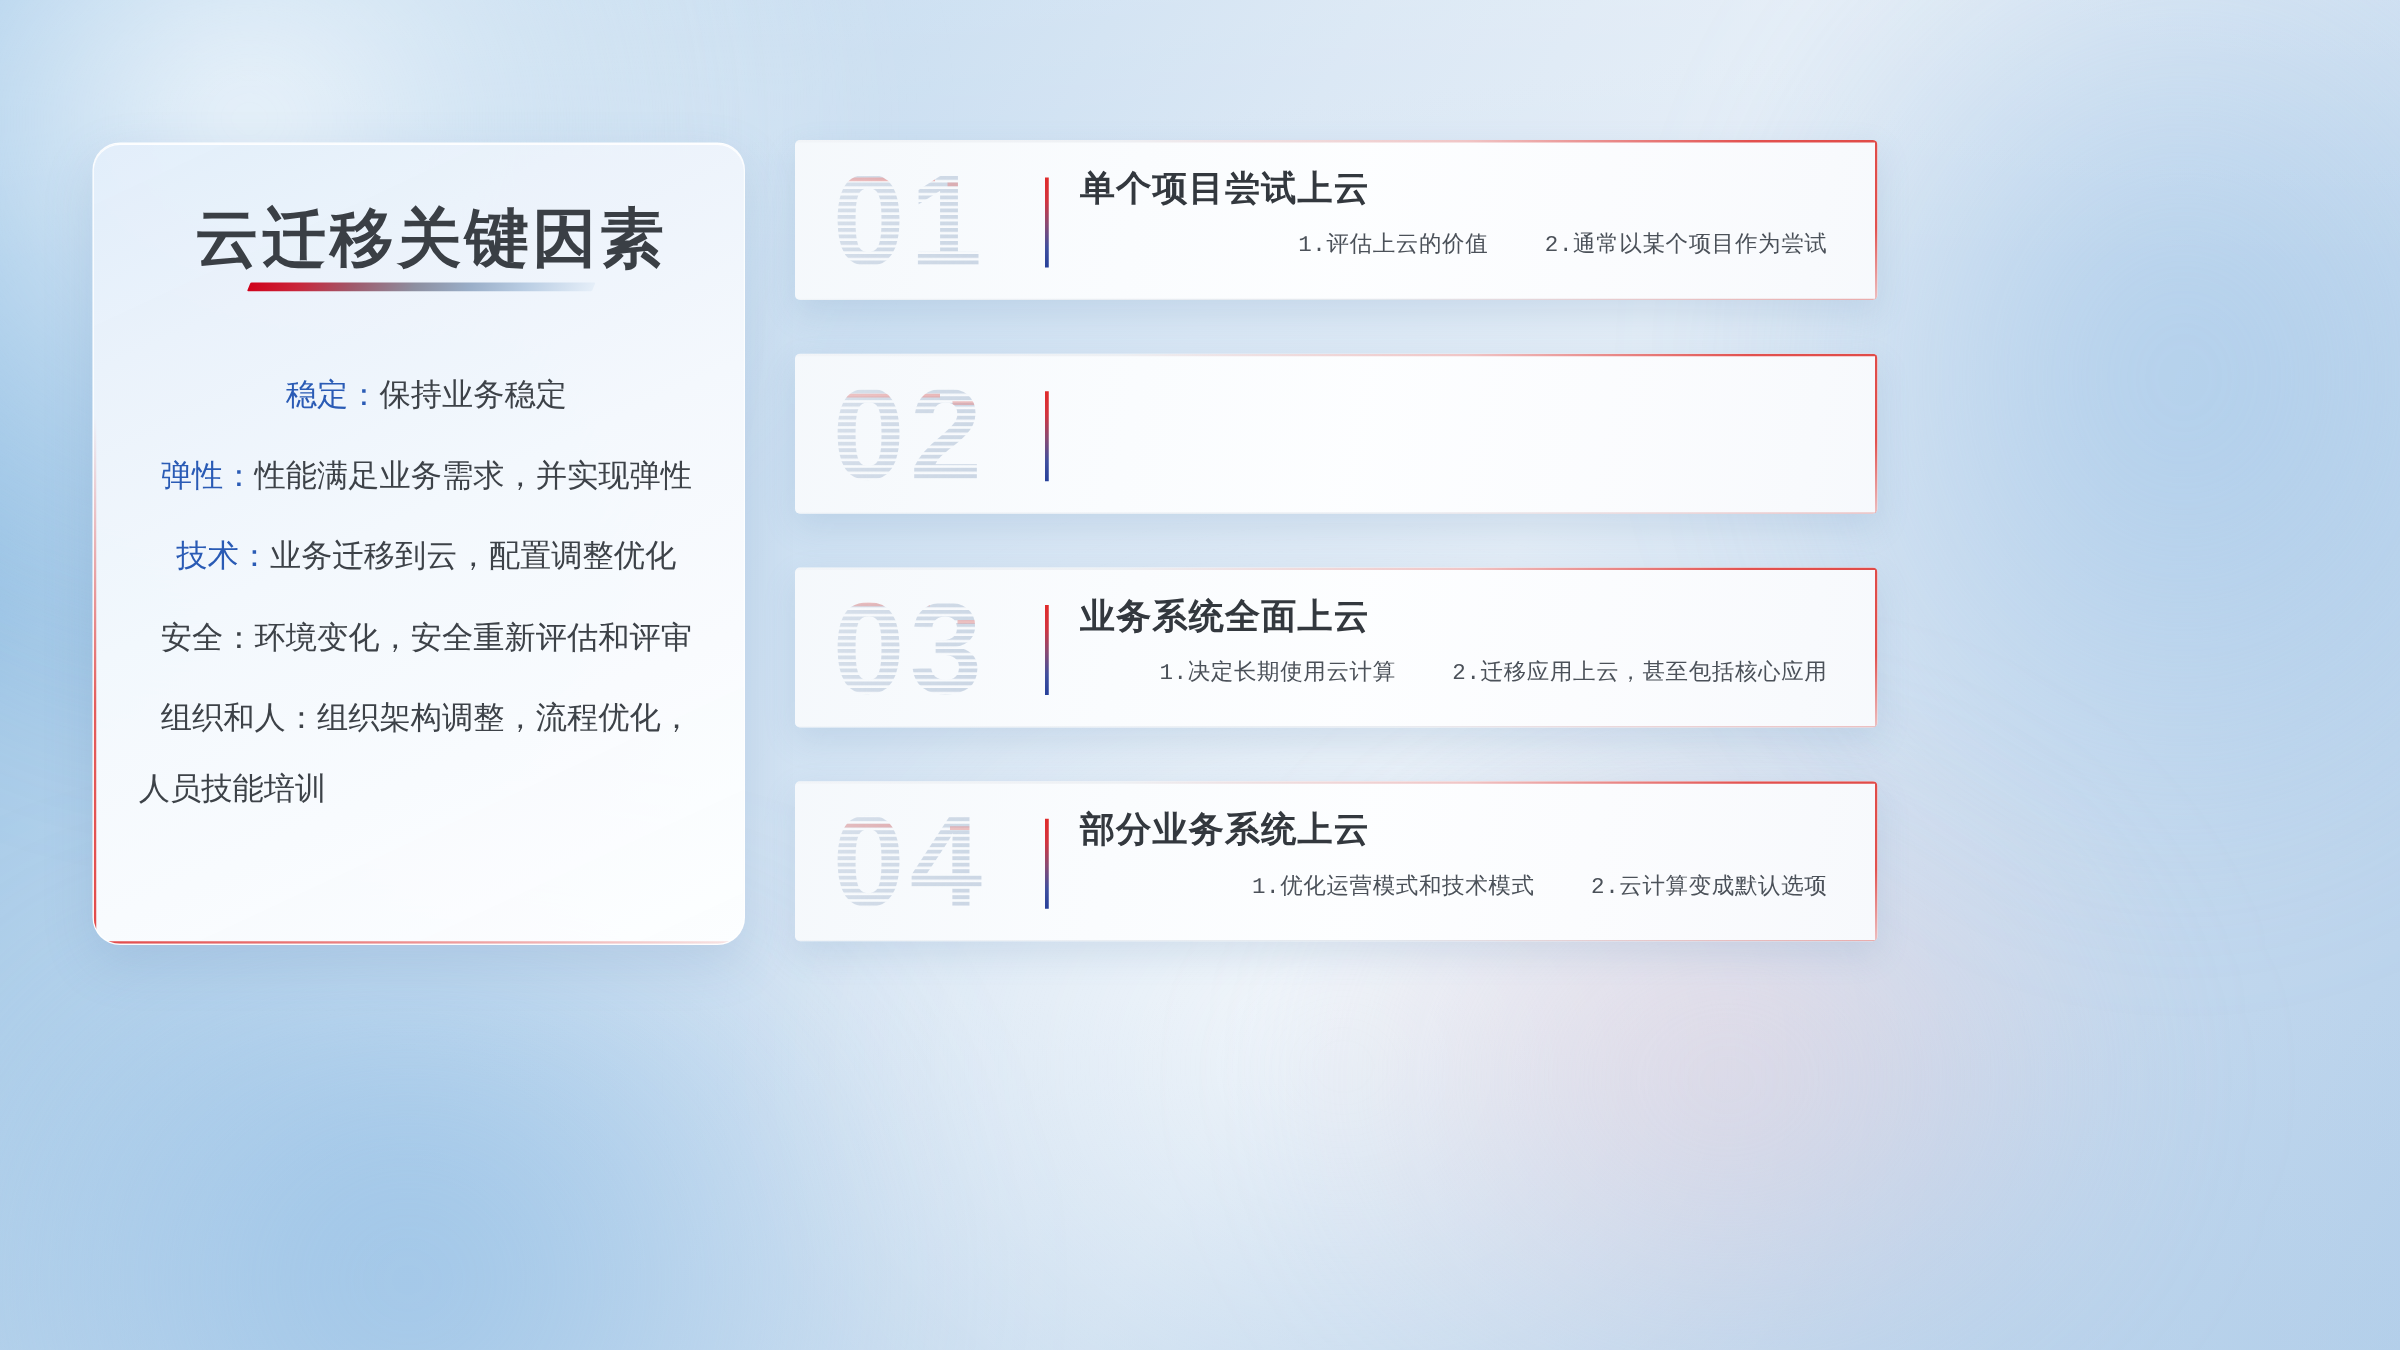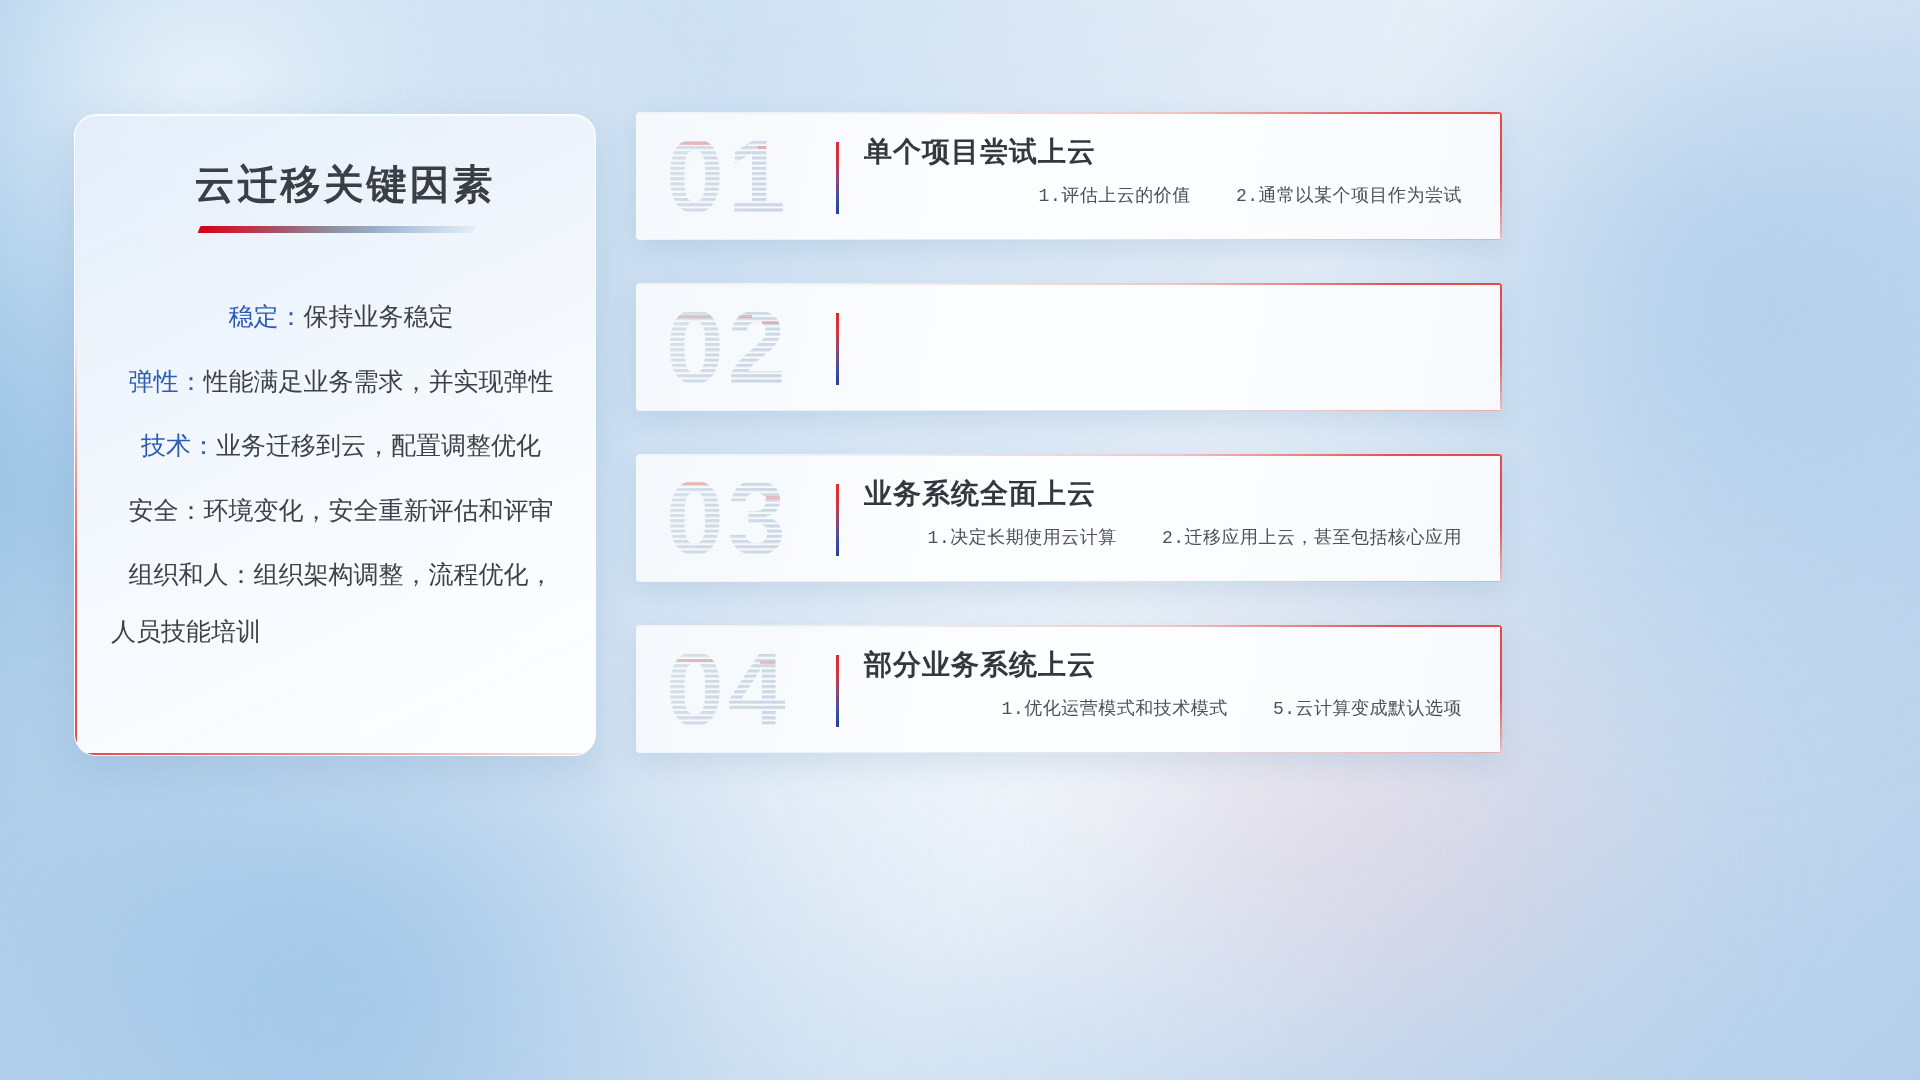--- a/index.html
+++ b/index.html
@@ -80,21 +80,21 @@
     background:linear-gradient(90deg, #e24a4a 0%, #ec8b8b 45%, rgba(236,160,160,.25) 100%);
   }
   #panel::before {
     content:""; position:absolute; left:0; top:34%; bottom:0; width:2px;
     background:linear-gradient(180deg, rgba(226,90,90,0) 0%, #e35c5c 55%, #e24a4a 100%);
   }
 
   #panel-title {
     position:absolute; left:0; right:0; top:42px;
     text-align:center;
-    font-size:40px; font-weight:bold; letter-spacing:3px;
+    font-size:51px; font-weight:bold; letter-spacing:3px;
     color:#3a3f45;
     padding-left:20px;
   }
   #title-rule {
     position:absolute; left:124px; top:111px; width:276px; height:7px;
     background:linear-gradient(90deg,
       #d0021b 0%, #c9253a 14%, #a0596b 30%,
       #8d8fa0 48%, #9aaec8 64%, #b9cde3 80%, rgba(210,226,242,.35) 100%);
     transform:skewX(-22deg);
     border-radius:1px;
@@ -338,17 +338,17 @@
           <rect x="0" y="26" width="88" height="3" fill="#e08a8a" opacity="0.7"></rect>
           <rect x="98" y="28" width="66" height="3" fill="#dd7f7f" opacity="0.55"></rect>
           <rect x="36" y="98" width="66" height="3" fill="#e08a8a" opacity="0.55"></rect>
           <rect x="0" y="0" width="190" height="112" fill="url(#fade4)" opacity="0.35"></rect>
         </g>
       </svg>
     </div>
     <div class="card-bar"></div>
     <div class="card-body">
       <div class="card-title">部分业务系统上云</div>
-      <div class="card-desc">1.优化运营模式和技术模式    5.云计算变成默认选项</div>
+      <div class="card-desc">1.优化运营模式和技术模式    2.云计算变成默认选项</div>
     </div>
   </div>
 
 </div>
 
 </body></html>

